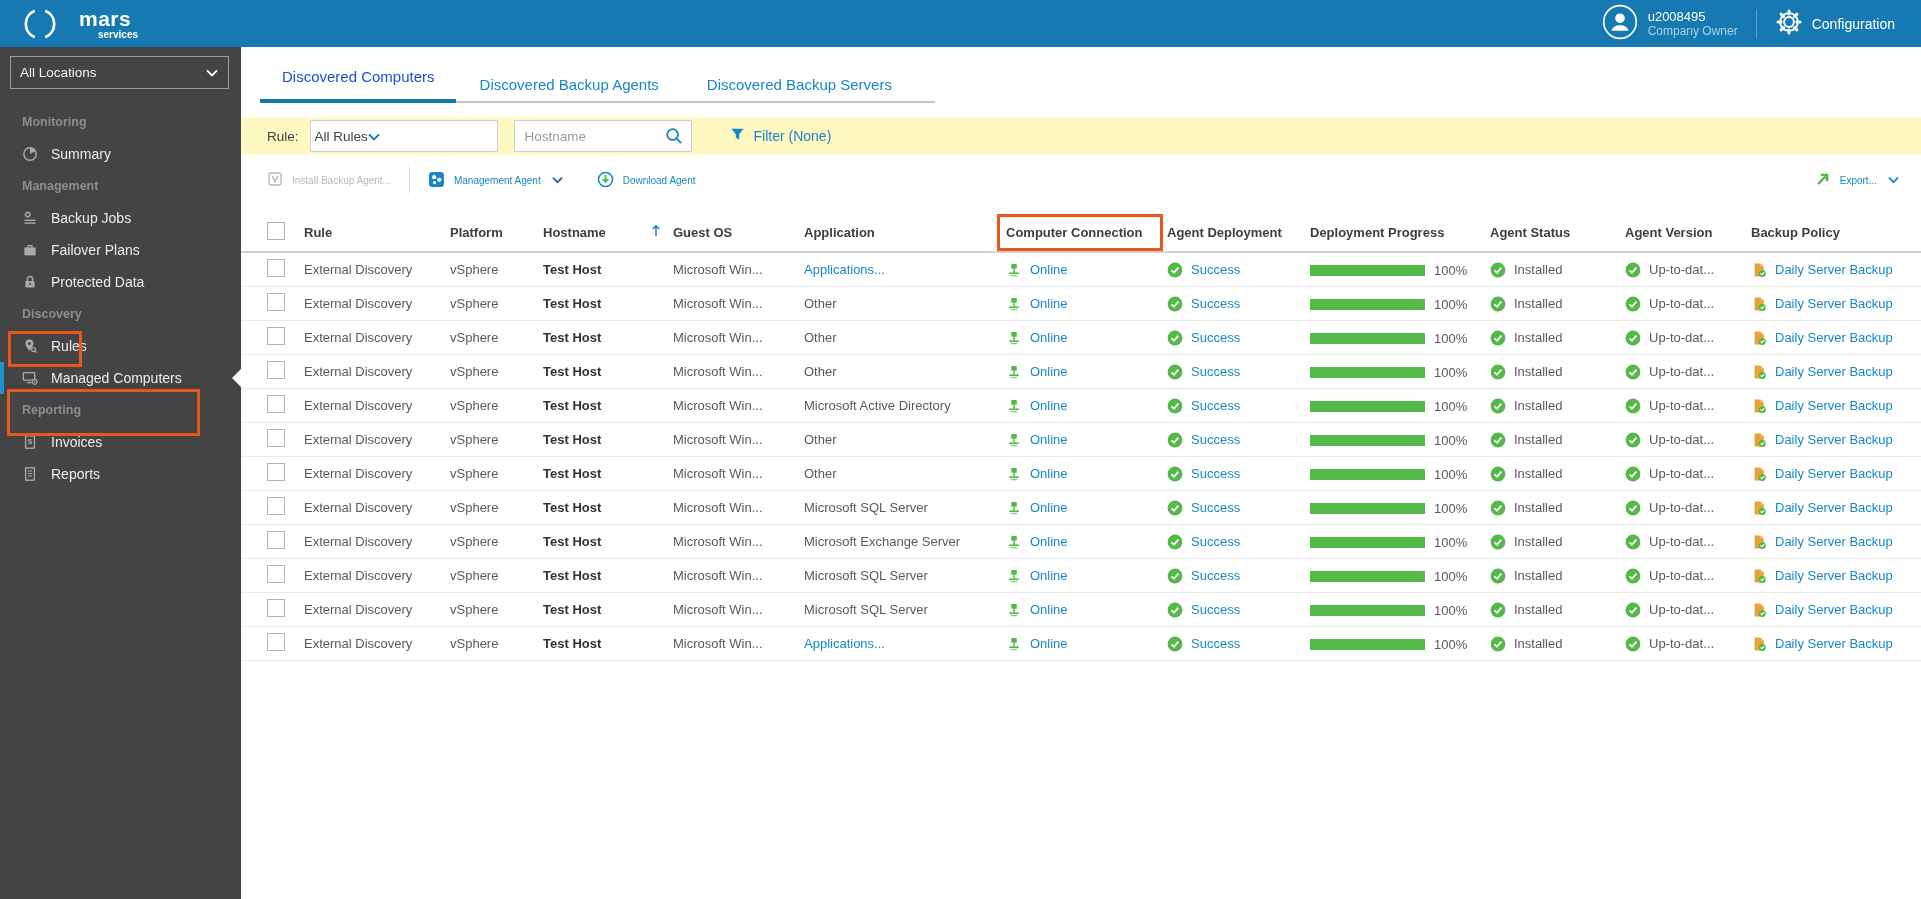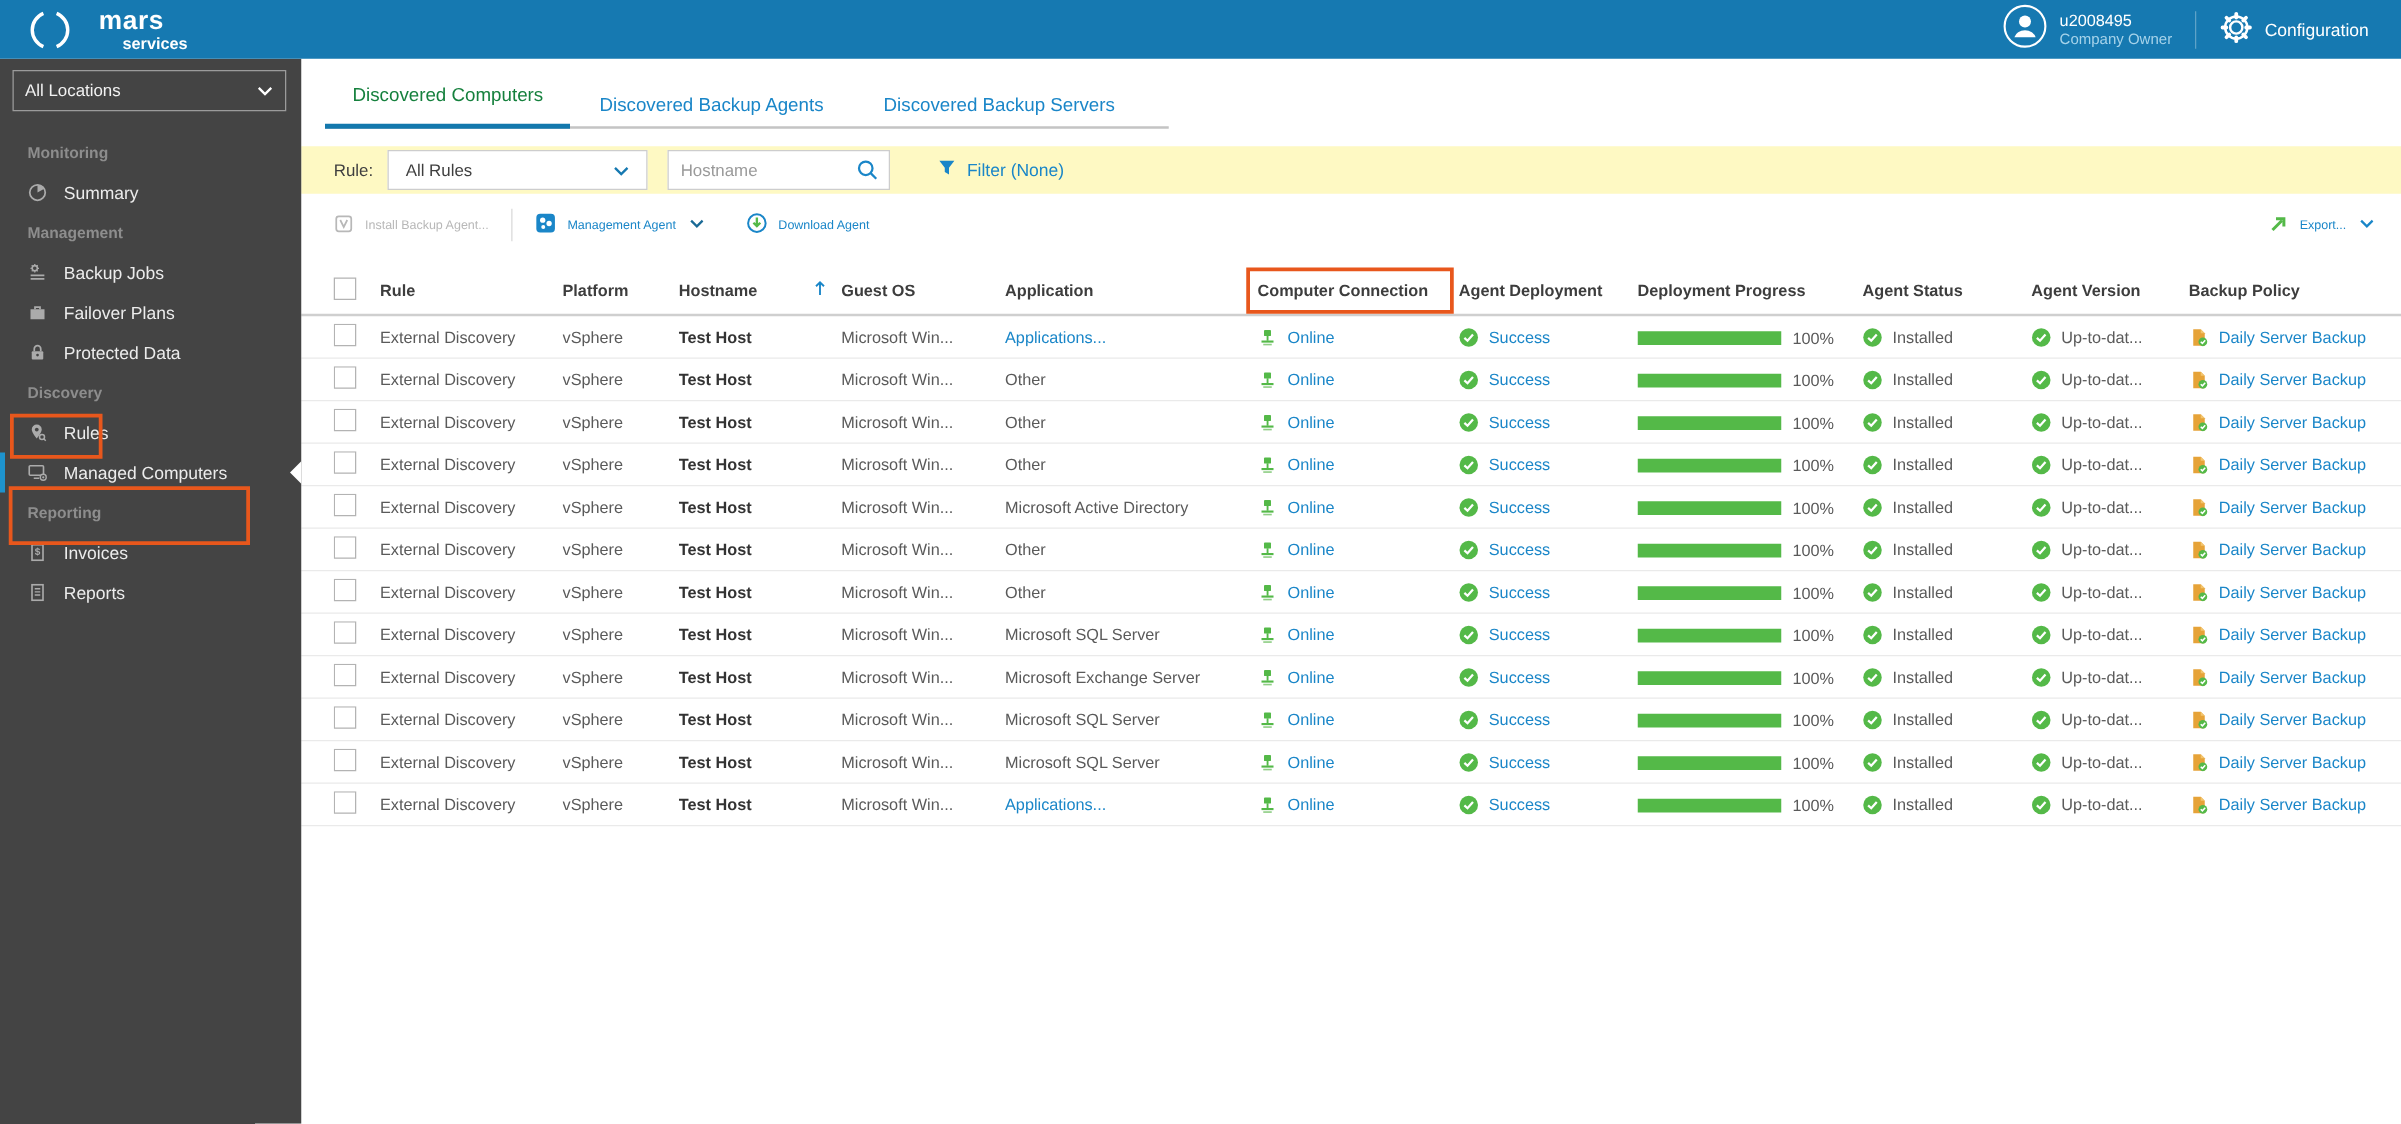--- a/index.html
+++ b/index.html
@@ -8,21 +8,21 @@
     font-family:"Liberation Sans","DejaVu Sans",sans-serif;color:#5a5a5a;
     -webkit-font-smoothing:antialiased;
   }
   
   .topbar{position:absolute;left:0;top:0;width:100%;height:47px;background:#1679b1;color:#fff;
     display:flex;justify-content:space-between;align-items:center;z-index:5;}
   .logo{display:flex;align-items:center;margin-left:22px;}
   .logo svg{display:block;}
   .logo-text{margin-left:21px;line-height:1;}
   .logo-title{font-size:21px;font-weight:700;letter-spacing:.5px;}
-  .logo-sub{font-size:13px;font-weight:700;margin-left:19px;margin-top:1px;}
+  .logo-sub{font-size:10px;font-weight:700;margin-left:19px;margin-top:1px;}
   .topbar-right{display:flex;align-items:center;margin-right:26px;gap:18px;}
   .user{display:flex;align-items:center;gap:10px;cursor:pointer;}
   .user-name{font-size:13px;line-height:15px;}
   .user-role{font-size:12px;color:#a6d3ea;line-height:14px;}
   .topbar-divider{width:1px;height:30px;background:#5ea2c8;}
   .config{display:flex;align-items:center;gap:9px;font-size:14px;cursor:pointer;}
   
   .sidebar{position:absolute;left:0;top:47px;width:241px;bottom:0;background:#444444;z-index:4;}
   .loc-select{margin:9px 12px 0 10px;height:31px;border:1px solid #9b9b9b;display:flex;
     align-items:center;justify-content:space-between;padding:0 10px 0 9px;color:#f2f2f2;
@@ -33,25 +33,25 @@
   .sitem{color:#ececec;font-size:14px;cursor:pointer;}
   .sitem .sicon{width:18px;height:16px;margin-right:11px;display:inline-flex;align-items:center;}
   .sitem.selected::before{content:'';position:absolute;left:0;top:0;bottom:0;width:4px;background:#1e93cd;}
   .sitem.selected::after{content:'';position:absolute;right:0;top:50%;margin-top:-9px;width:0;height:0;
     border-top:9px solid transparent;border-bottom:9px solid transparent;border-right:9px solid #fff;}
   
   .main{position:absolute;left:241px;top:47px;right:0;bottom:0;background:#fff;}
   .tabs{display:flex;margin:18px 0 0 19px;width:675px;border-bottom:2px solid #c4c4c4;height:36px;}
   .tab{font-size:15px;display:flex;align-items:center;padding:0 24px;color:#1a86c8;cursor:pointer;
     margin-bottom:-2px;white-space:nowrap;}
-  .tab.active{color:#15803d;border-bottom:4px solid #1378ad;padding:0 21px 12px 22px;}
+  .tab.active{color:#1d4ed8;border-bottom:4px solid #1378ad;padding:0 21px 12px 22px;}
   .filter-band{margin-top:14px;height:38px;background:#fef9c3;display:flex;align-items:center;padding-left:26px;}
   .rule-label{font-size:13.5px;color:#3f3f3f;margin-right:11px;}
   .select{width:178px;height:30px;background:#fff;border:1px solid #cdcdcd;display:flex;align-items:center;
-    justify-content:space-between;padding:0 14px;font-size:13.5px;color:#3f3f3f;cursor:pointer;}
+    padding:0 4px;font-size:13.5px;color:#3f3f3f;cursor:pointer;}
   .searchbox{width:176px;height:30px;background:#fff;border:1px solid #cdcdcd;margin-left:16px;
     display:flex;align-items:center;position:relative;}
   .searchbox input{border:0;outline:0;flex:1;height:100%;padding:0 30px 0 10px;font-size:13.5px;
     font-family:inherit;color:#3f3f3f;background:transparent;}
   .searchbox input::placeholder{color:#9a9a9a;}
   .searchbox .search-ic{position:absolute;right:8px;top:6px;cursor:pointer;}
   .filter-link{display:flex;align-items:center;gap:9px;margin-left:38px;color:#1a86c8;font-size:14px;cursor:pointer;}
   .toolbar{height:50px;display:flex;align-items:center;padding:0 22px 0 26px;}
   .tbtn{display:flex;align-items:center;gap:9px;font-size:10px;cursor:pointer;color:#1a86c8;white-space:nowrap;}
   .tbtn.disabled{color:#b8b8b8;cursor:default;}

